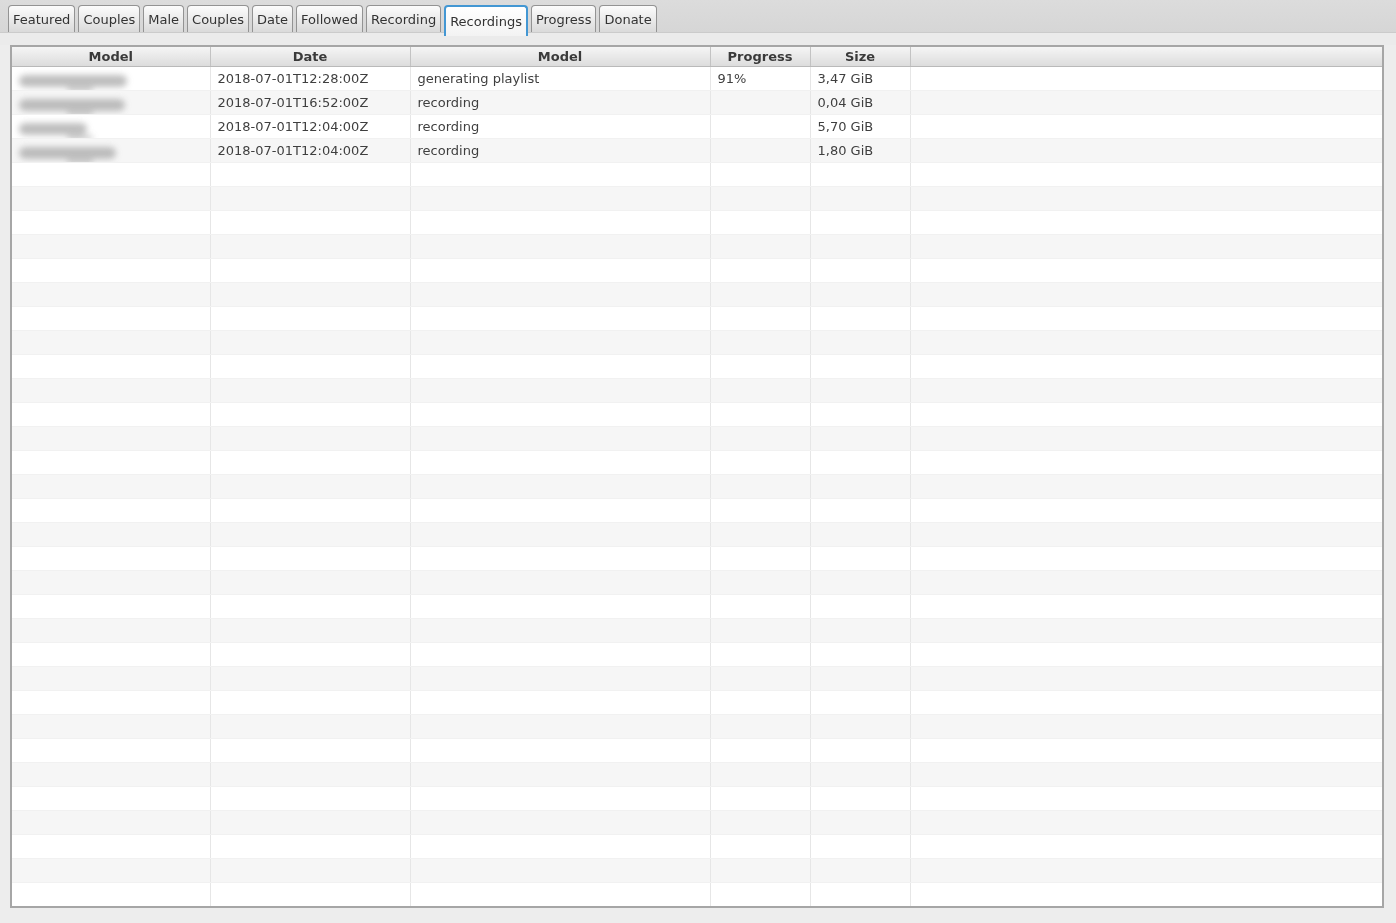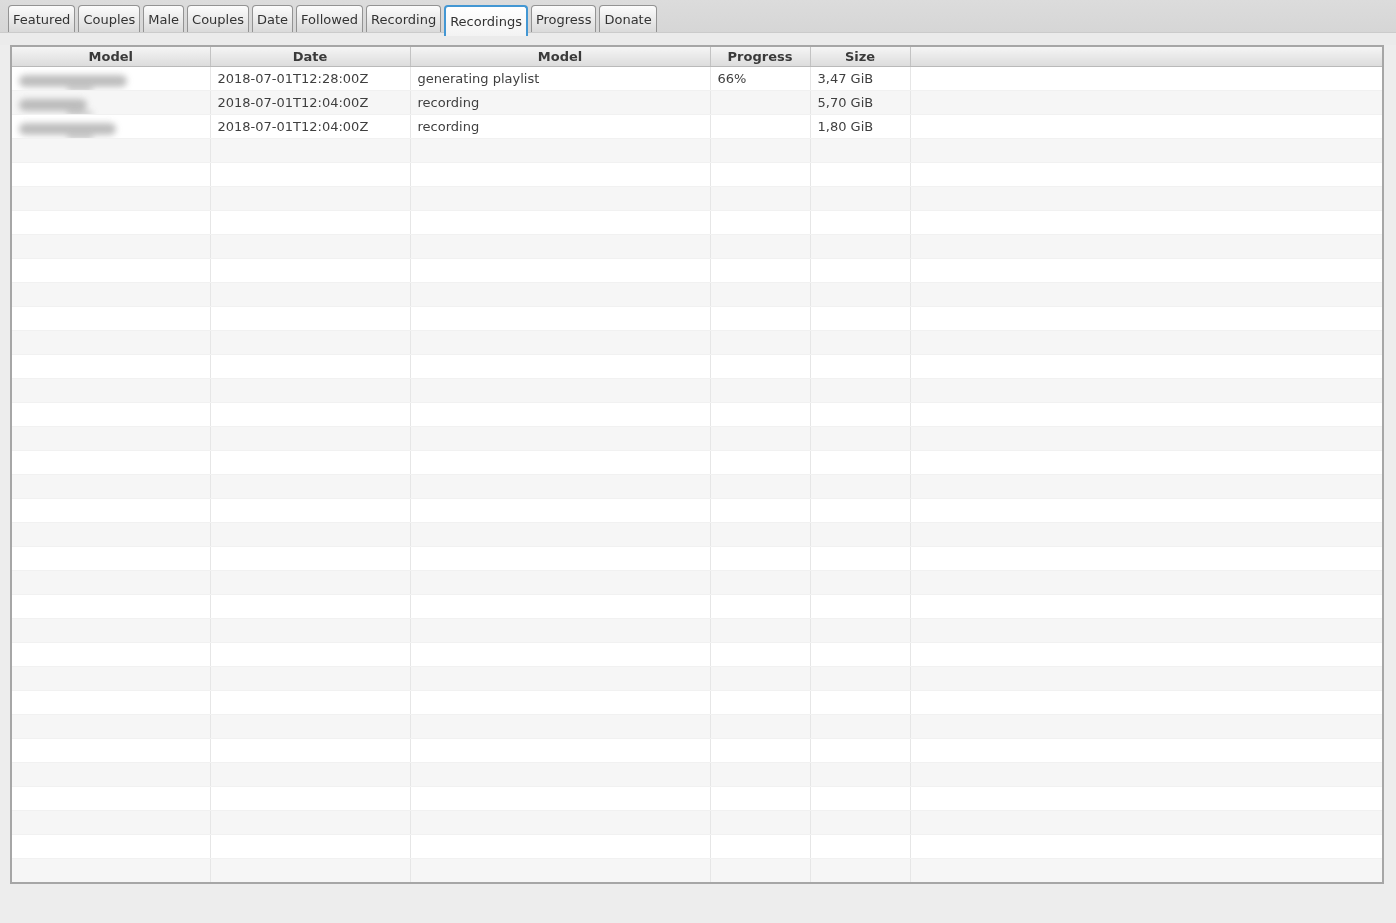--- a/index.html
+++ b/index.html
@@ -148,25 +148,37 @@
     </thead>
     <tbody id="table-body">
   <tr>
     <td>
       <div class="smudge" style="width: 108px;">
               <i class="frag"></i>
             </div>
     </td>
     <td>2018-07-01T12:28:00Z</td>
     <td>generating playlist</td>
-    <td>66%</td>
+    <td>91%</td>
     <td>3,47 GiB</td>
     <td></td>
   </tr>
 
+  <tr>
+    <td>
+      <div class="smudge" style="width: 106px;">
+              <i class="frag"></i>
+            </div>
+    </td>
+    <td>2018-07-01T16:52:00Z</td>
+    <td>recording</td>
+    <td></td>
+    <td>0,04 GiB</td>
+    <td></td>
+  </tr>
 
   <tr>
     <td>
       <div class="smudge" style="width: 68px;">
               <i class="frag"></i>
             </div>
     </td>
     <td>2018-07-01T12:04:00Z</td>
     <td>recording</td>
     <td></td>

